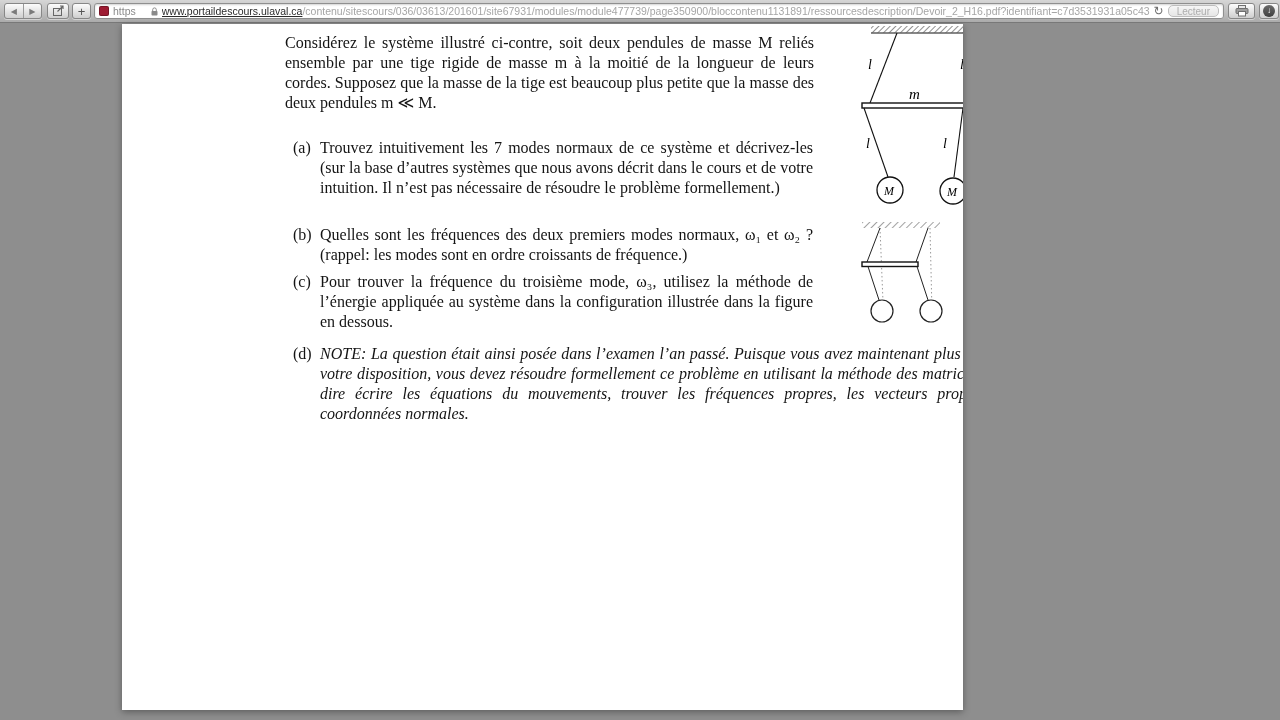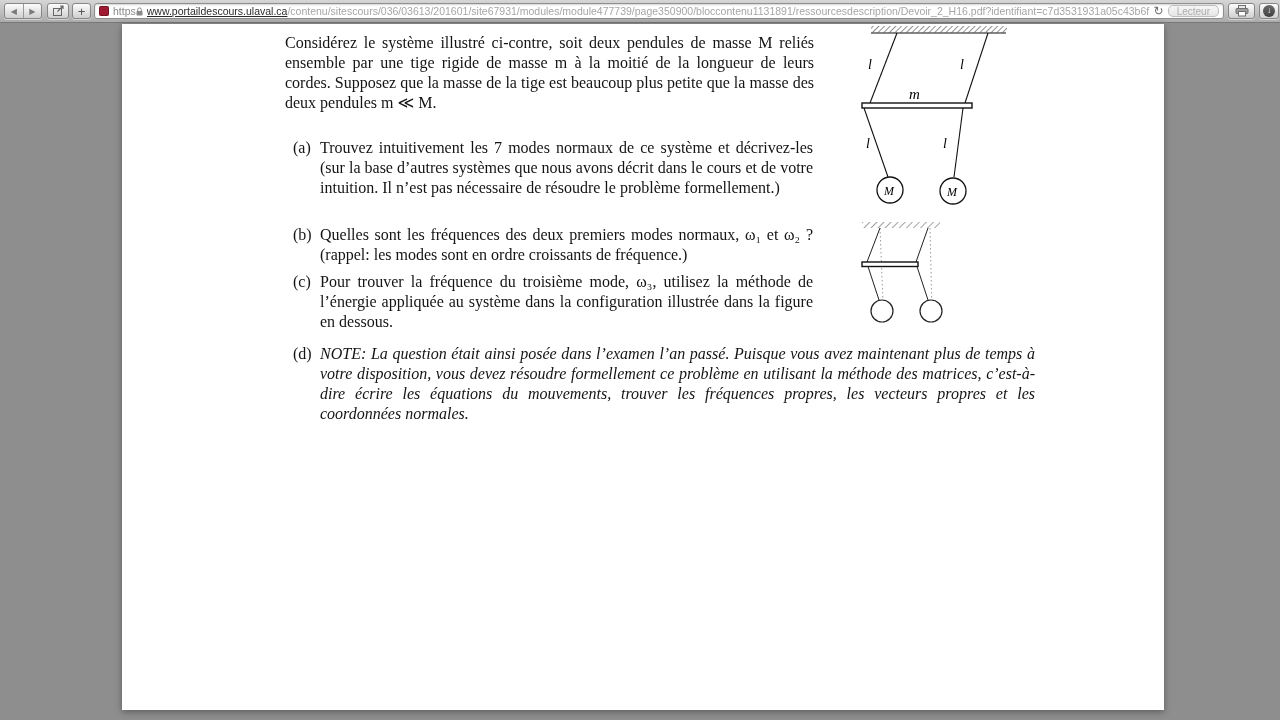--- a/index.html
+++ b/index.html
@@ -27,38 +27,38 @@
   .plus-btn  { left:72px; width:19px; font-size:13px; color:#555; }
   .urlfield {
     position:absolute; left:94px; top:3px; width:1130px; height:16px;
     background:#fff; border:1px solid #8f8f8f; border-radius:3px;
     box-shadow:inset 0 1px 2px rgba(0,0,0,.18);
     display:flex; align-items:center; padding:0 4px; gap:4px;
     font-size:10.5px; white-space:nowrap; overflow:hidden;
   }
   .favicon { width:10px; height:10px; border-radius:2px; background:#9e1b32; flex:0 0 auto;
              box-shadow:inset 0 0 0 1px rgba(0,0,0,.25); }
-  .scheme { color:#8a8a8a; display:flex; align-items:center; gap:0; flex:0 0 auto; }
+  .scheme { color:#8a8a8a; display:flex; align-items:center; gap:15px; flex:0 0 auto; }
   .urltext { flex:1 1 auto; overflow:hidden; }
   .urltext .domain { color:#2b2b2b;text-decoration:underline; }
   .urltext .path { color:#a6a6a6; }
   .reload { flex:0 0 auto; color:#6d6d6d; font-size:12px; line-height:12px; }
   .reader-btn {
     flex:0 0 auto; border:1px solid #bdbdbd; border-radius:5px;
     background:linear-gradient(#f6f6f6,#e6e6e6);
     color:#aeaeae; font-size:10px; padding:0 8px; height:12px; line-height:11px;
   }
   .print-btn { left:1228px; width:27px; }
   .dl-btn { left:1259px; width:20px; }
   .dl-circle { width:12px; height:12px; border-radius:50%; background:linear-gradient(#6b6b6b,#3f3f3f);
                color:#fff; font-size:8px; line-height:12px; text-align:center; }
 
   
   .page {
-    position:absolute; left:122px; top:24px; width:1042px; height:686px;
+    position:absolute; left:122px; top:24px; width:841px; height:686px;
     background:#fff; box-shadow:0 2px 7px rgba(0,0,0,.35); overflow:hidden;
   }
   .doc { font-family:"Liberation Serif","DejaVu Serif",serif; font-size:16px; line-height:20px; color:#141414; }
   .intro { position:absolute; left:163px; top:9px; width:529px; text-align:justify; }
   .item { position:absolute; left:171px; display:flex; }
   .item .lbl { flex:0 0 27px; }
   .item .txt { text-align:justify; }
   .item-a { top:114px; } .item-b { top:201px; } .item-c { top:248px; } .item-d { top:320px; }
   .item-a .txt, .item-b .txt, .item-c .txt { width:493px; }
   .item-d .txt { width:715px;font-style:italic; }

